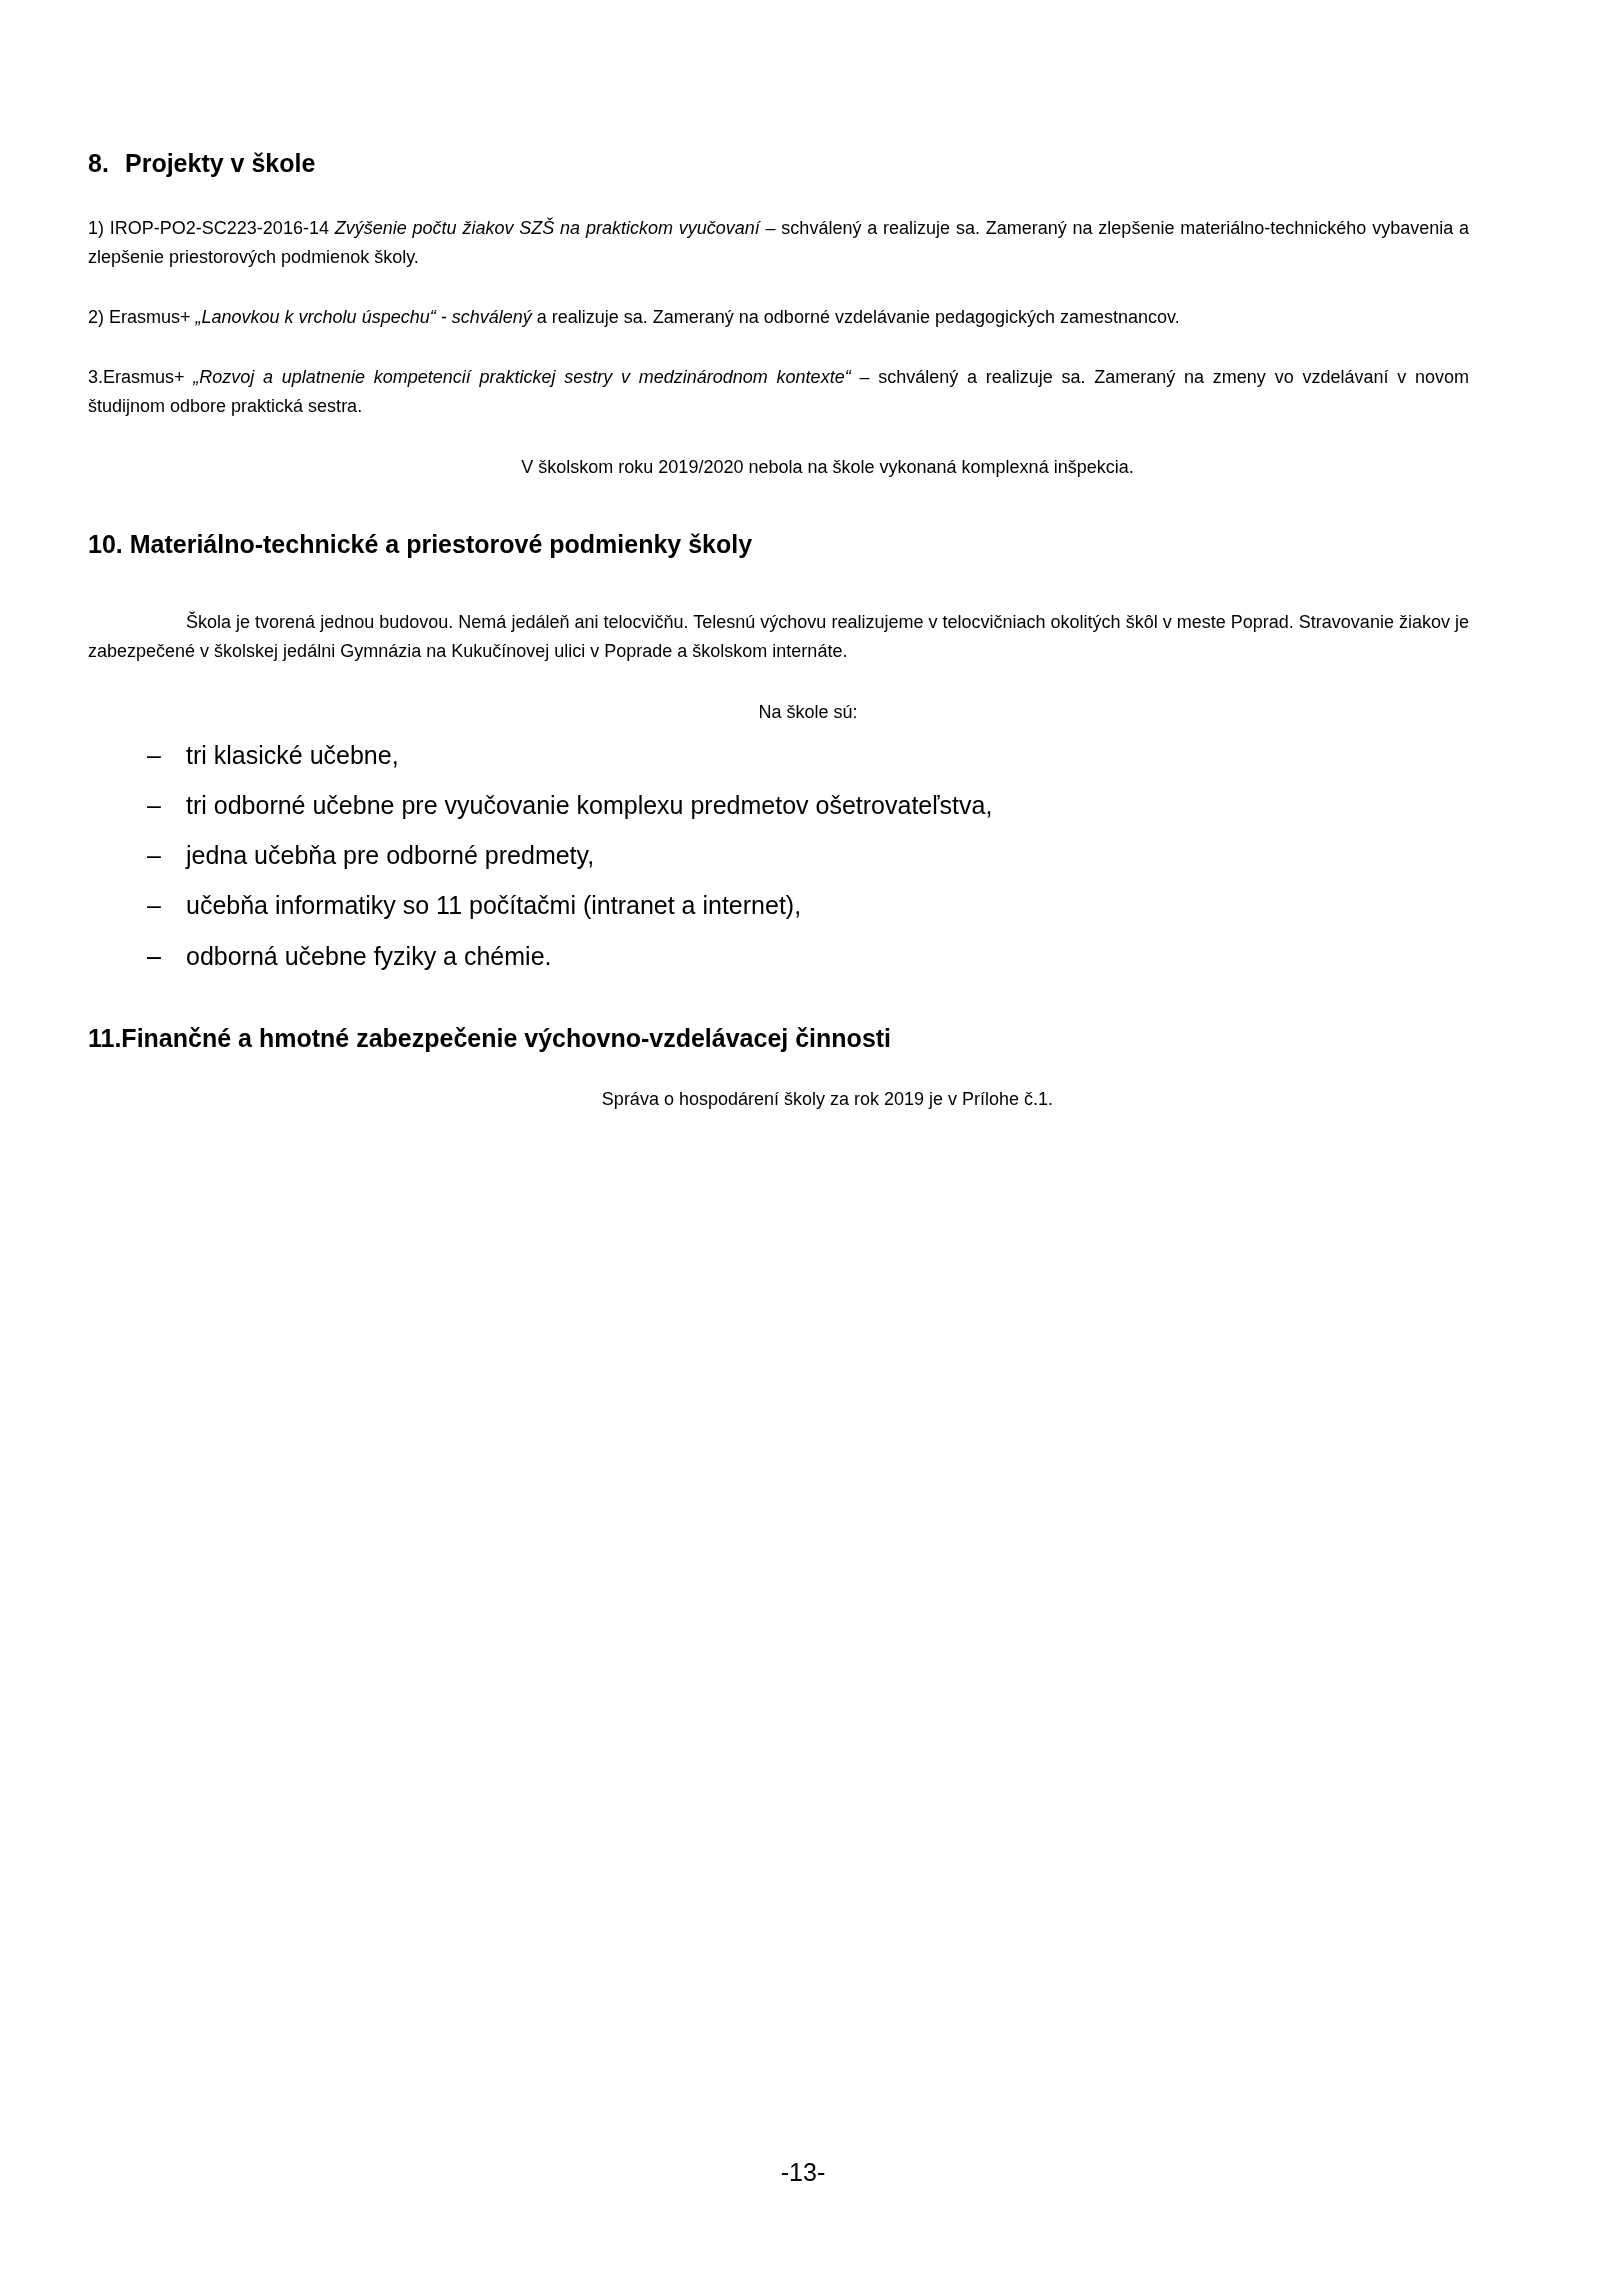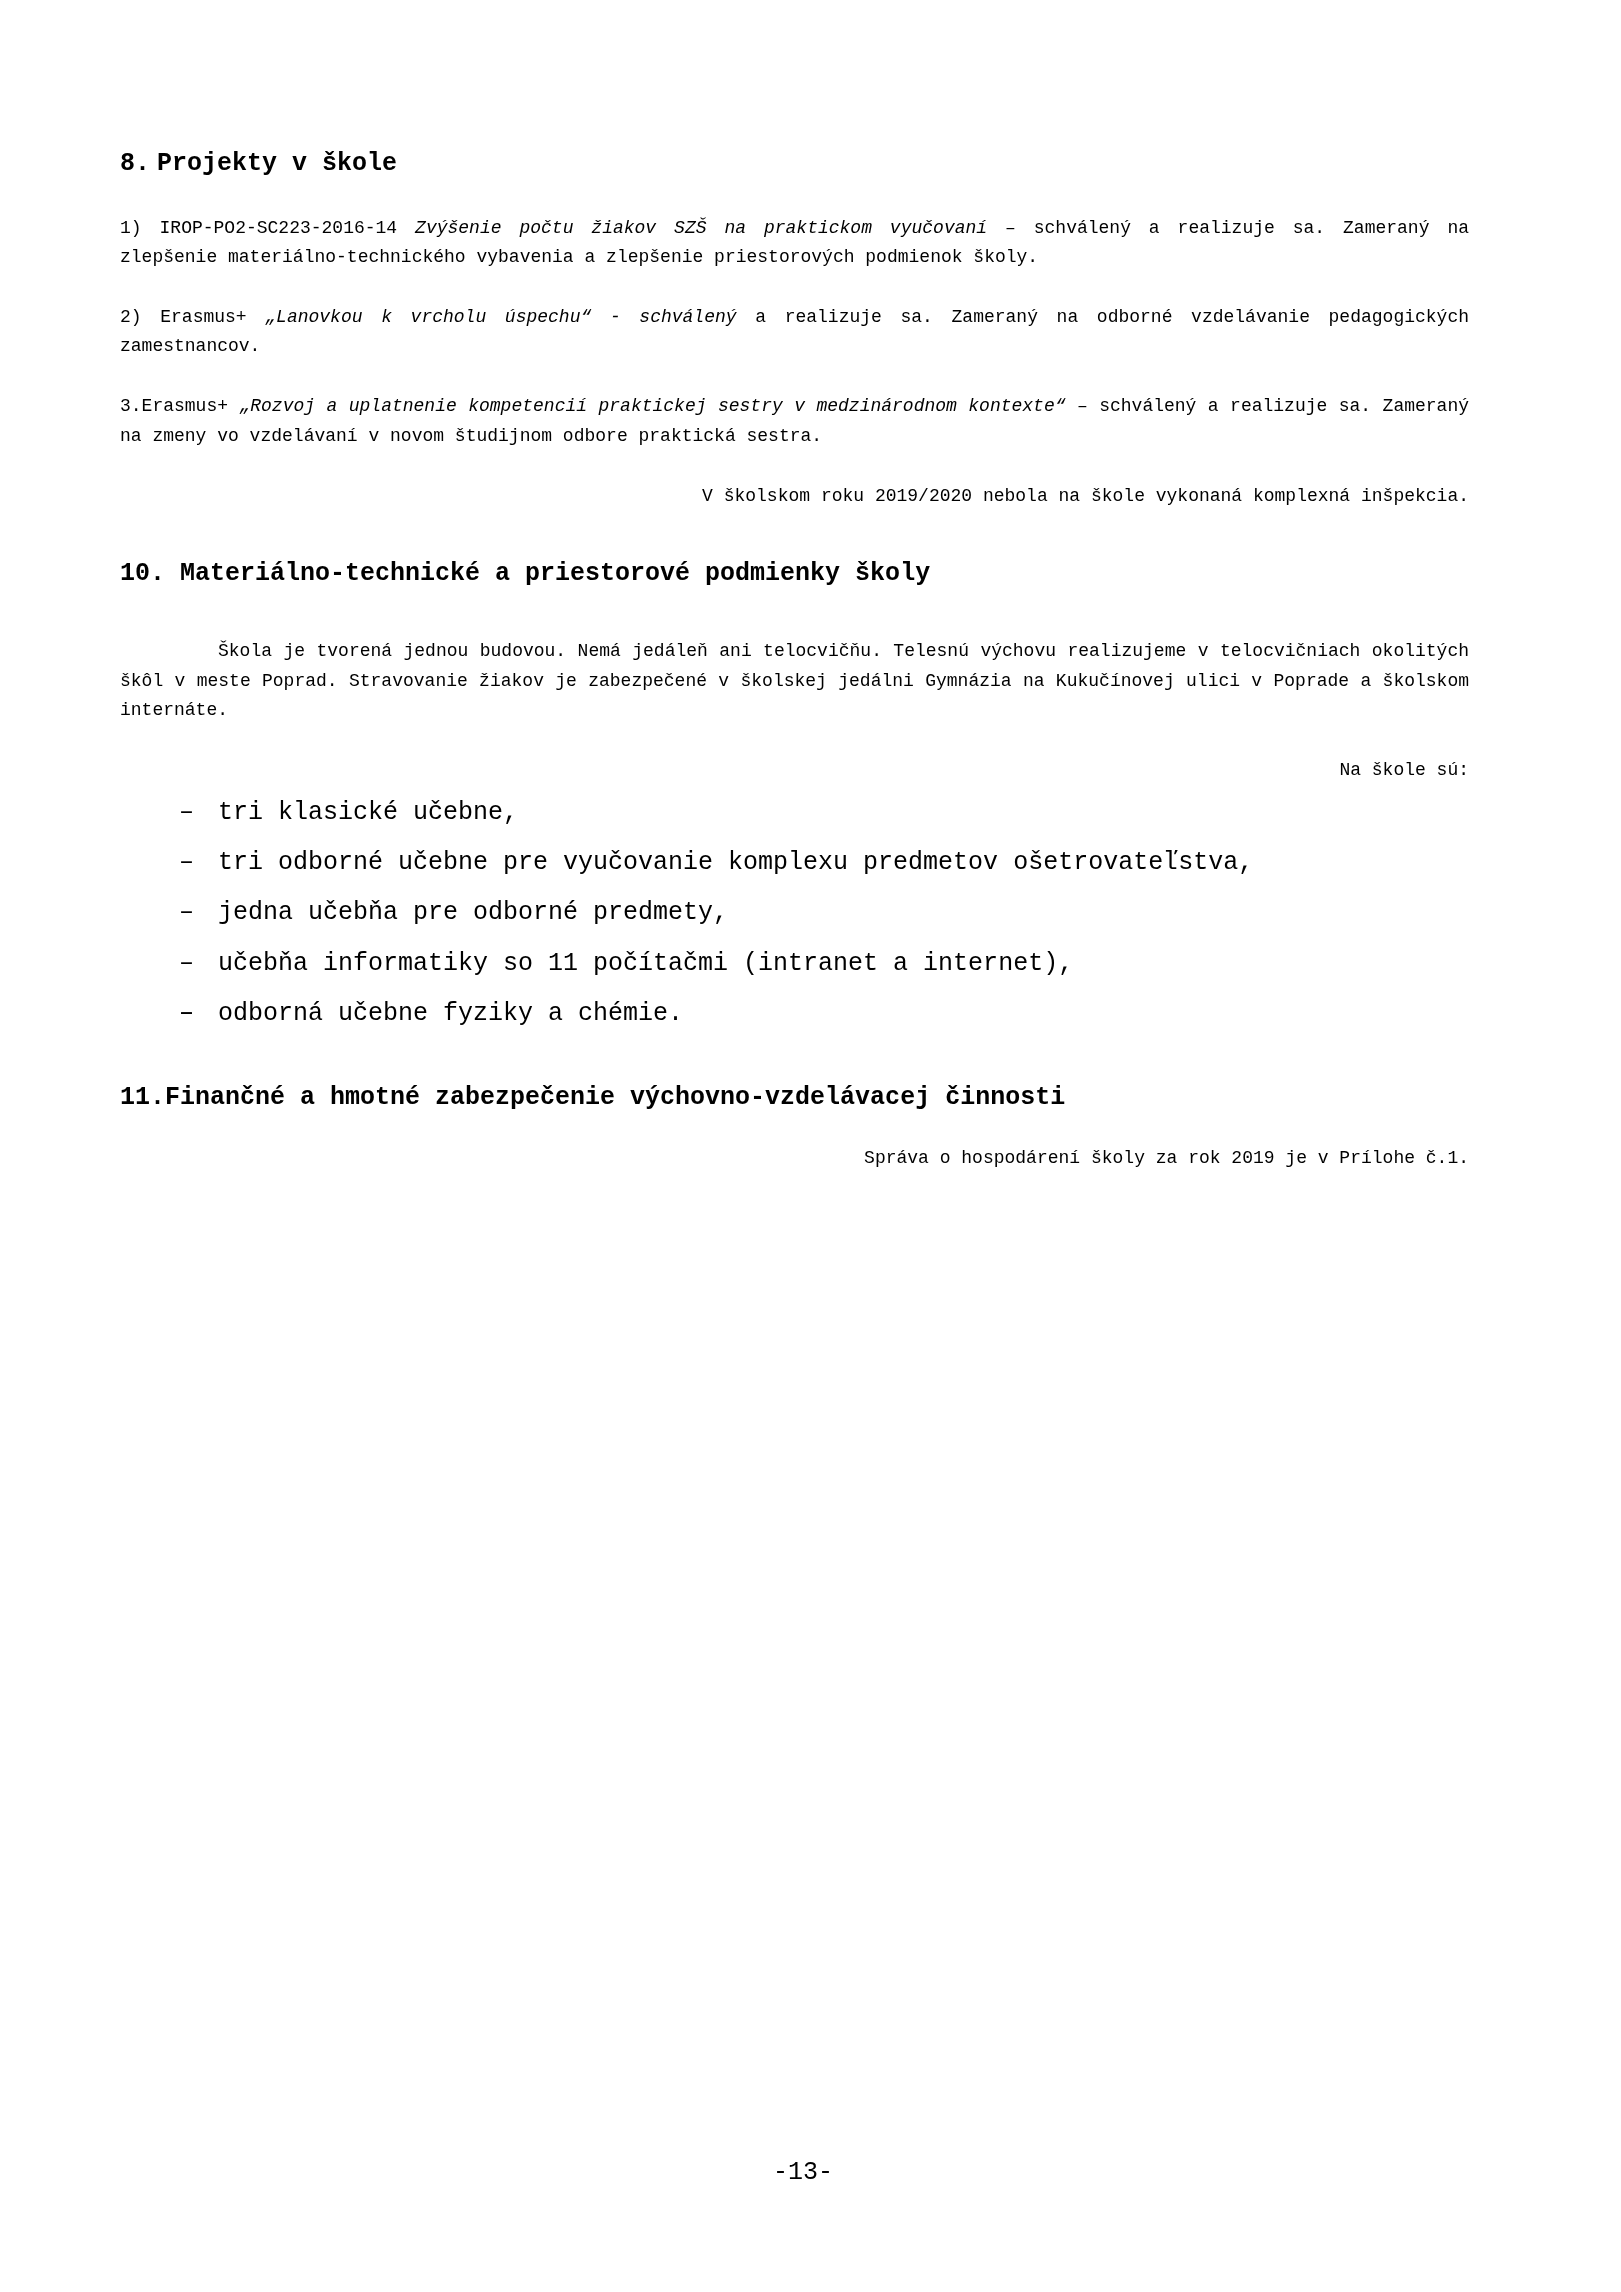--- a/index.html
+++ b/index.html
@@ -12,43 +12,42 @@
     height: 2293px;
     font-family: "Liberation Sans", sans-serif;
     color: #000000;
     position: relative;
     overflow: hidden;
   }
   .page {
     box-sizing: border-box;
     width: 1621px;
     height: 2277px;
-    padding: 147px 152px 0 120px;
+    padding: 147px 152px 0 88px;
     position: relative;
-    font-family: Liberation Mono, monospace;
   }
   .h-num {
     font-size: 25px;
     font-weight: bold;
     line-height: 1.35;
     margin: 0 0 33px 0;
   }
   .h-num .num {
     display: inline-block;
     min-width: 37px;
   }
   p {
     font-size: 18px;
     line-height: 1.62;
     margin: 0 0 31px 0;
     text-align: justify;
     text-justify: inter-word;
   }
   p.nojust {
-    text-align: right;
+    text-align: center;
   }
   .indent {
     text-indent: 59px;
   }
   .indent-big {
     text-indent: 98px;
   }
   em {
     font-style: italic;
   }

